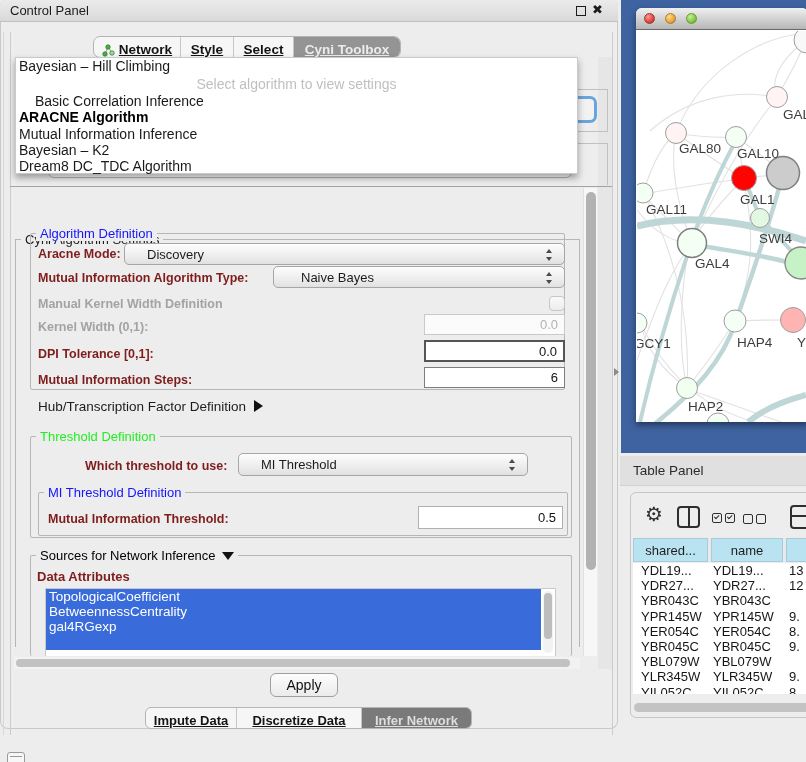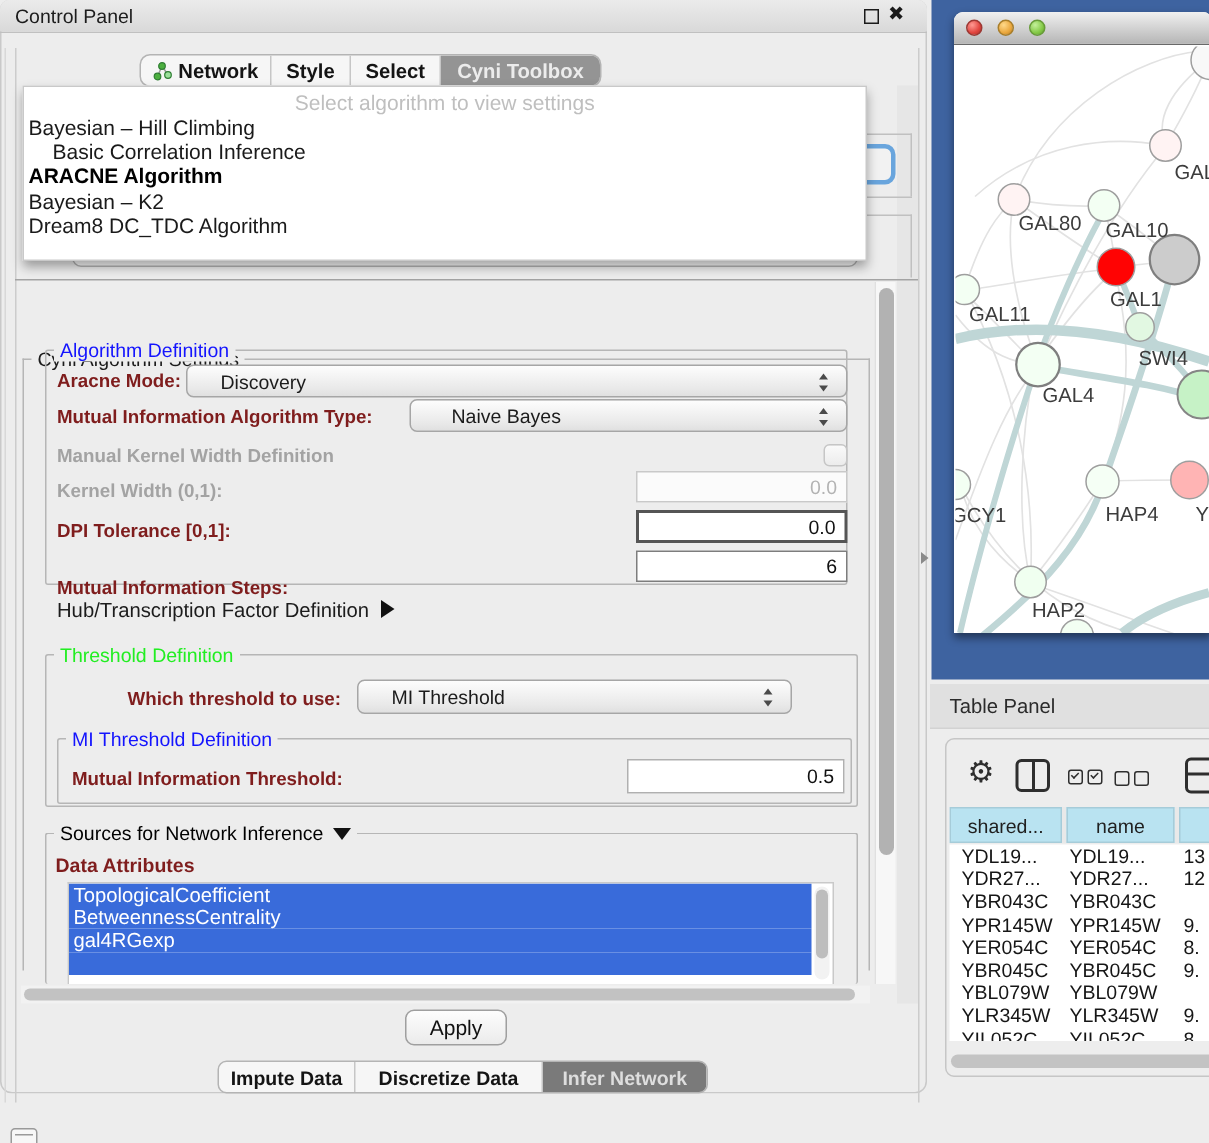--- a/index.html
+++ b/index.html
@@ -12,21 +12,21 @@
   .grp { position:absolute; border:1px solid #b6b6b6; border-radius:2px; }
   .combo { position:absolute; height:22px; border:1px solid #a6a6a6; border-radius:5px;
            background:linear-gradient(#fdfdfd,#e9e9e9 75%,#e0e0e0); display:flex; align-items:center;
            padding-left:22px; font-size:13px; color:#1c1c1c; }
   .combo .arr { position:absolute; right:11px; top:5px; width:7px; height:12px; }
   .combo .arr:before { content:""; position:absolute; left:0; top:0; border-left:3.5px solid transparent; border-right:3.5px solid transparent; border-bottom:4.5px solid #4a4a4a; }
   .combo .arr:after  { content:""; position:absolute; left:0; bottom:0; border-left:3.5px solid transparent; border-right:3.5px solid transparent; border-top:4.5px solid #4a4a4a; }
   .tin { position:absolute; background:#fff; border:1px solid #7d7d7d; display:flex; align-items:center; justify-content:flex-end; padding-right:6px; font-size:13px; color:#111; }
   .tin.dis { background:#fbfbfb; border-color:#c9c9c9; color:#b3b3b3; }
   .seg { display:flex; position:absolute; border:1px solid #b4b4b4; border-radius:7px; background:#f6f6f6; overflow:hidden; }
-  .seg .s { display:flex; align-items:center; justify-content:center; font:bold 13.5px "Liberation Sans",sans-serif; color:#141414; border-right:1px solid #c6c6c6; white-space:nowrap; overflow:hidden; }
+  .seg .s { display:flex; align-items:flex-end; justify-content:center; font:bold 13.5px "Liberation Sans",sans-serif; color:#141414; border-right:1px solid #c6c6c6; white-space:nowrap; overflow:hidden;text-decoration:underline; }
   .seg .s:last-child { border-right:none; }
   .seg .s.sel { background:#949494; color:#ececec; }
   .vline { position:absolute; width:1px; }
   .hline { position:absolute; height:1px; }
 </style>
 </head>
 <body>
 
 <div class="abs" style="left:0; top:8; width:618px; height:729px; background:#ededed; border:1px solid #c9c9c9; border-top:none; border-radius:6px 6px 8px 8px;">
 </div>
@@ -66,24 +66,25 @@
 
 <div class="hline" style="left:578px; top:89px; width:30px; background:#c0c0c0;"></div>
 <div class="vline" style="left:607px; top:89px; height:42px; background:#c0c0c0;"></div>
 <div class="hline" style="left:578px; top:131px; width:30px; background:#c0c0c0;"></div>
 <div class="abs" style="left:500px; top:96px; width:97px; height:27px; border-radius:7px; background:#f2f2f2; border:3px solid #69a5dd;"></div>
 <div class="hline" style="left:578px; top:143px; width:30px; background:#c0c0c0;"></div>
 <div class="vline" style="left:607px; top:143px; height:42px; background:#c0c0c0;"></div>
 <div class="abs" style="left:48px; top:152px; width:524px; height:26px; border-radius:6px; background:#fbfbfb; border:1px solid #b4b4b4;"></div>
 
 <div class="abs" style="left:15px; top:57px; width:563px; height:117px; background:#ffffff; border:1px solid #c9c9c9; box-shadow:0 4px 7px rgba(0,0,0,0.35); z-index:5;">
+  <div style="height:16.2px; font-size:14px; padding-left:3px; color:#1a1a1a;">Bayesian – Hill Climbing</div>
   <div style="height:19px; text-align:center; font-size:14px; color:#bfbfbf; padding-top:2px;">Select algorithm to view settings</div>
-  <div style="height:16.2px; font-size:14px; padding-left:3px; color:#1a1a1a;">Bayesian – Hill Climbing</div>
   <div style="height:16.2px; font-size:14px; padding-left:19px; color:#1a1a1a;">Basic Correlation Inference</div>
   <div style="height:16.2px; font-size:14px; padding-left:3px; color:#000; font-weight:bold;">ARACNE Algorithm</div>
+  <div style="height:16.2px; font-size:14px; padding-left:3px; color:#1a1a1a;">Mutual Information Inference</div>
   <div style="height:16.2px; font-size:14px; padding-left:3px; color:#1a1a1a;">Bayesian – K2</div>
   <div style="height:16.2px; font-size:14px; padding-left:3px; color:#1a1a1a;">Dream8 DC_TDC Algorithm</div>
 </div>
 
 <div class="hline" style="left:10px; top:186px; width:602px; background:#a3a3a3;"></div>
 
 <div class="grp" style="left:15px; top:200px; width:565px; height:408px; border-bottom:none; border-radius:0;margin-top:39px;">
   <span class="gt" style="color:#1c1c1c;">Cyni Algorithm Settings</span>
 </div>
 
@@ -109,21 +110,21 @@
 <span class="lbl dis" style="left:38px; top:320px;">Kernel Width (0,1):</span>
 <div class="tin dis" style="left:424px; top:314px; width:141px; height:21px;">
   <span>0.0</span>
 </div>
 
 <span class="lbl" style="left:38px; top:347px;">DPI Tolerance [0,1]:</span>
 <div class="tin" style="left:424px; top:340px; width:141px; height:22px; border:2px solid #555;">
   <span>0.0</span>
 </div>
 
-<span class="lbl" style="left:38px; top:373px;margin-top:12px;">Mutual Information Steps:</span>
+<span class="lbl" style="left:38px; top:373px;">Mutual Information Steps:</span>
 <div class="tin" style="left:424px; top:367px; width:141px; height:21px;">
   <span>6</span>
 </div>
 
 <span class="abs" style="left:38px; top:399px; font-size:13.5px; color:#1c1c1c;">Hub/Transcription Factor Definition</span>
 <span class="abs" style="left:254px; top:400px; width:0; height:0; border-top:6px solid transparent; border-bottom:6px solid transparent; border-left:9px solid #111;"></span>
 
 <div class="grp" style="left:30px; top:436px; width:542px; height:102px;">
   <span class="gt" style="color:#22ee22;">Threshold Definition</span>
 </div>

